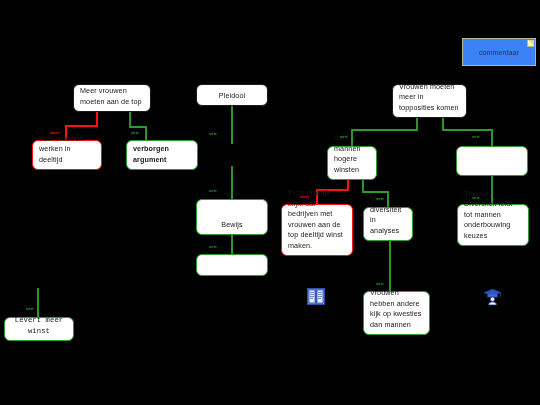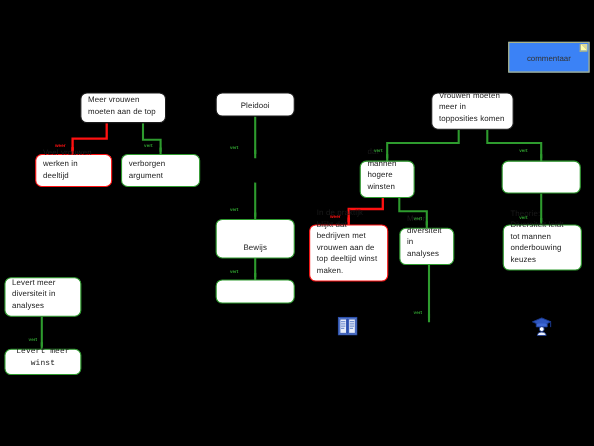--- a/index.html
+++ b/index.html
@@ -101,21 +101,21 @@
   </svg>
 
   <div class="node black" style="left:73px;top:84px;width:78px;height:28px;">
     <span class="txt">Meer vrouwen moeten aan de top</span>
   </div>
 
   <div class="node red" style="left:32px;top:140px;width:70px;height:30px;">
     <span class="txt">Veel vrouwen werken in deeltijd</span>
   </div>
 
-  <div class="node green" style="left:110px;top:140px;width:72px;height:30px;">
+  <div class="node green" style="left:126px;top:140px;width:72px;height:30px;font-weight:bold;">
     <span class="txt">verborgen argument</span>
   </div>
 
   <div class="node black center" style="left:196px;top:84px;width:72px;height:22px;">
     <span class="txt">Pleidooi</span>
   </div>
 
 
   <div class="node green center" style="left:196px;top:199px;width:72px;height:36px;">
     <span class="txt">Bewijs</span>
@@ -142,28 +142,28 @@
   </div>
 
   <div class="node green" style="left:363px;top:207px;width:50px;height:34px;">
     <span class="txt">Meer diversiteit in analyses</span>
   </div>
 
   <div class="node green" style="left:457px;top:204px;width:72px;height:42px;">
     <span class="txt">Theorie: Diversiteit leidt tot mannen onderbouwing keuzes</span>
   </div>
 
-  <div class="node green" style="left:4px;top:252px;width:70px;height:36px;">
-    <span class="txt">Levert meer diversiteit in analyses</span>
-  </div>
 
   <div class="node green center" style="left:4px;top:317px;width:70px;height:24px;font-family:Liberation Mono, monospace;">
     <span class="txt">Levert meer winst</span>
   </div>
 
+  <div class="node green" style="left:363px;top:291px;width:67px;height:44px;">
+    <span class="txt">Vrouwen hebben andere kijk op kwesties dan mannen</span>
+  </div>
 
   <div class="elabel r" style="left:50px;top:130px;">weer</div>
   <div class="elabel g" style="left:131px;top:130px;">vert</div>
   <div class="elabel g" style="left:209px;top:131px;">vert</div>
   <div class="elabel g" style="left:209px;top:188px;">vert</div>
   <div class="elabel g" style="left:209px;top:244px;">vert</div>
   <div class="elabel g" style="left:340px;top:134px;">vert</div>
   <div class="elabel g" style="left:472px;top:134px;">vert</div>
   <div class="elabel r" style="left:300px;top:194px;">weer</div>
   <div class="elabel g" style="left:376px;top:196px;">vert</div>

